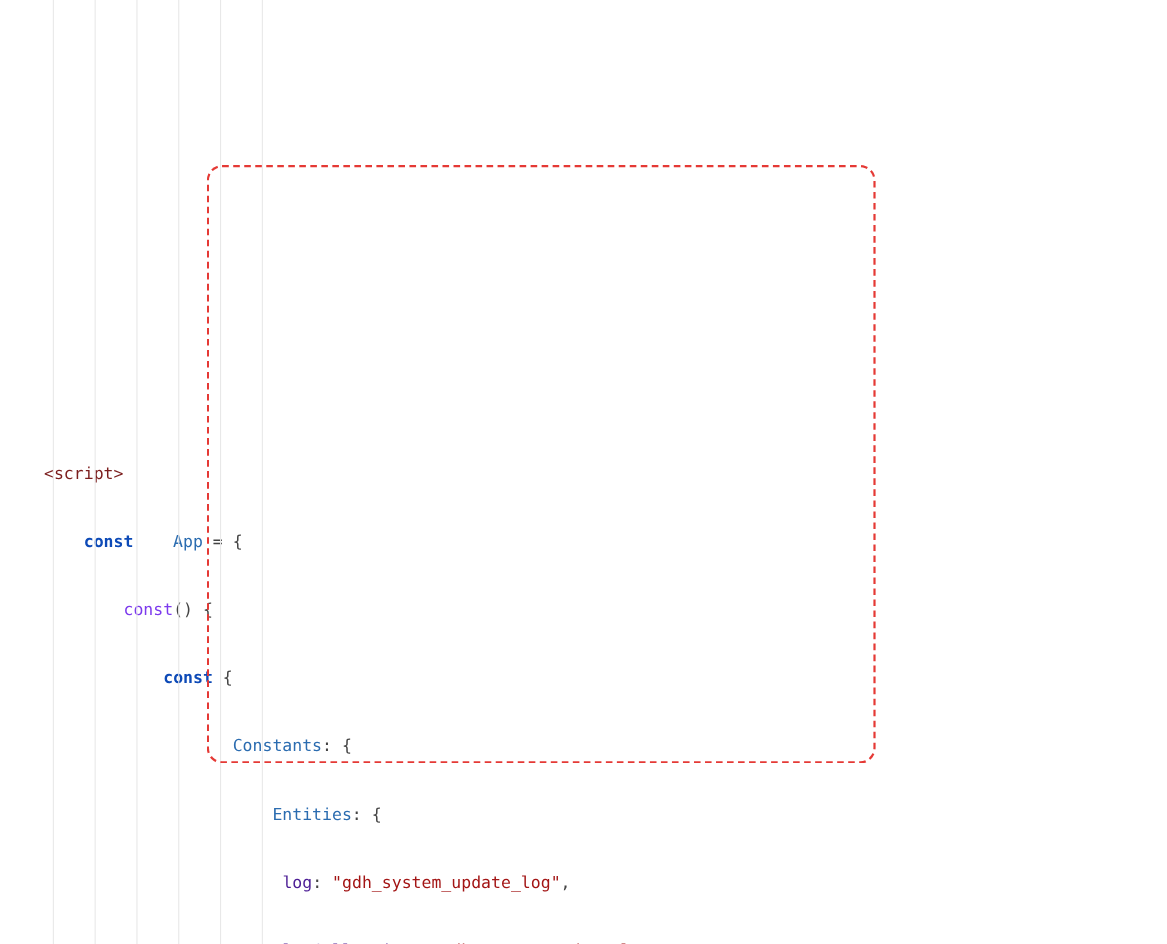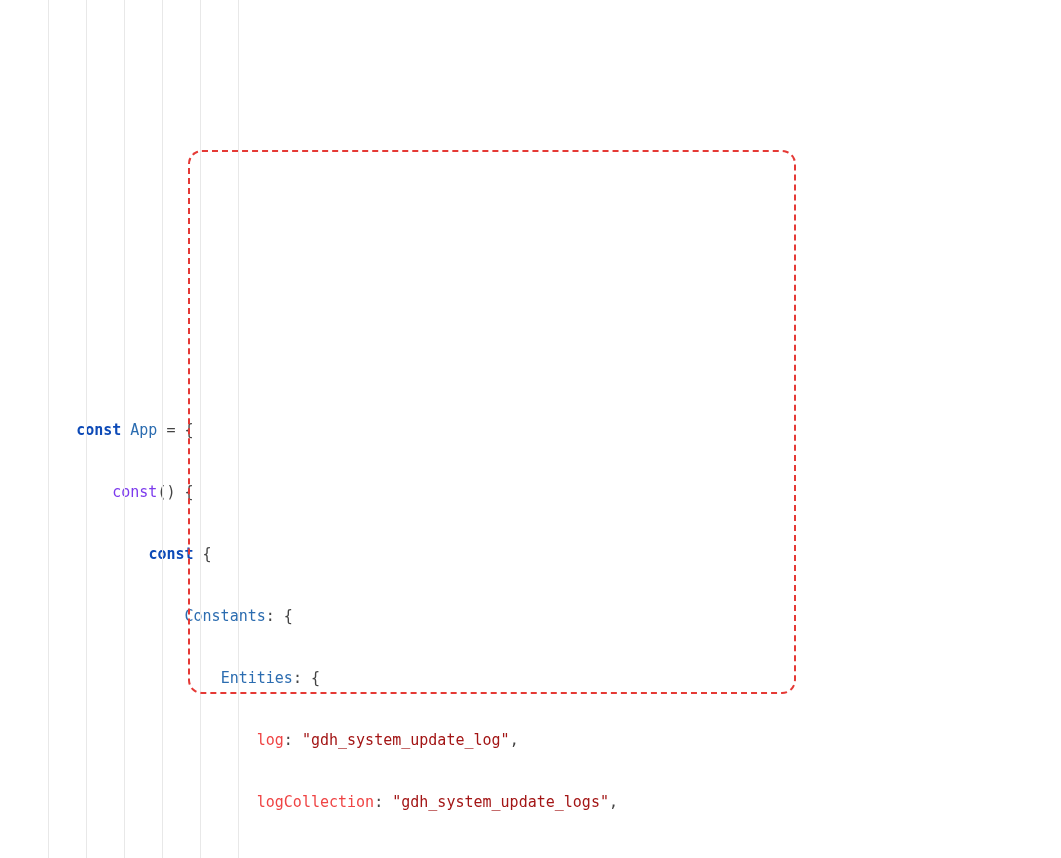--- a/index.html
+++ b/index.html
@@ -21,22 +21,22 @@
     bottom: 0;
     width: 0;
     border-left: 1px solid #e8e8e8;
   }
   .line {
     height: 31px;
   }
   .tok-tag   { color: #7b1d1d; }      
   .tok-kw    { color: #0d4ab7; font-weight: bold; }      
   .tok-decl  { color: #7c3aed; }      
-  .tok-id    { color: #2b6cb0; }      
-  .tok-prop  { color: #ef4444; }      
+  .tok-id    { color: #2b6cb0; margin-left: 27px; }      
+  .tok-prop  { color: #4c1d95; }      
   .tok-str   { color: #a31515; }      
   .tok-punc  { color: #444; }
   .callout {
     position: absolute;
     border: 2px dashed #e53935;
     border-radius: 14px;
     pointer-events: none;
   }
 </style>
 </head>
@@ -48,20 +48,21 @@
   <div class="guide" style="left:48px"></div>
   <div class="guide" style="left:86px"></div>
   <div class="guide" style="left:124px"></div>
   <div class="guide" style="left:162px"></div>
   <div class="guide" style="left:200px"></div>
   <div class="guide" style="left:238px"></div>
 
   
   <div class="callout" style="left:188px; top:150px; width:604px; height:540px;"></div>
 
+<div class="line"><span class="tok-tag">&lt;script&gt;</span></div>
 <div class="line">    <span class="tok-kw">const</span> <span class="tok-id">App</span><span class="tok-punc"> = {</span></div>
 <div class="line">        <span class="tok-decl">const</span><span class="tok-punc">() {</span></div>
 <div class="line">            <span class="tok-kw">const</span><span class="tok-punc"> {</span></div>
 <div class="line">                <span class="tok-id">Constants</span><span class="tok-punc">: {</span></div>
 <div class="line">                    <span class="tok-id">Entities</span><span class="tok-punc">: {</span></div>
 <div class="line">                        <span class="tok-prop">log</span><span class="tok-punc">: </span><span class="tok-str">"gdh_system_update_log"</span><span class="tok-punc">,</span></div>
 <div class="line">                        <span class="tok-prop">logCollection</span><span class="tok-punc">: </span><span class="tok-str">"gdh_system_update_logs"</span><span class="tok-punc">,</span></div>
 
 
 

